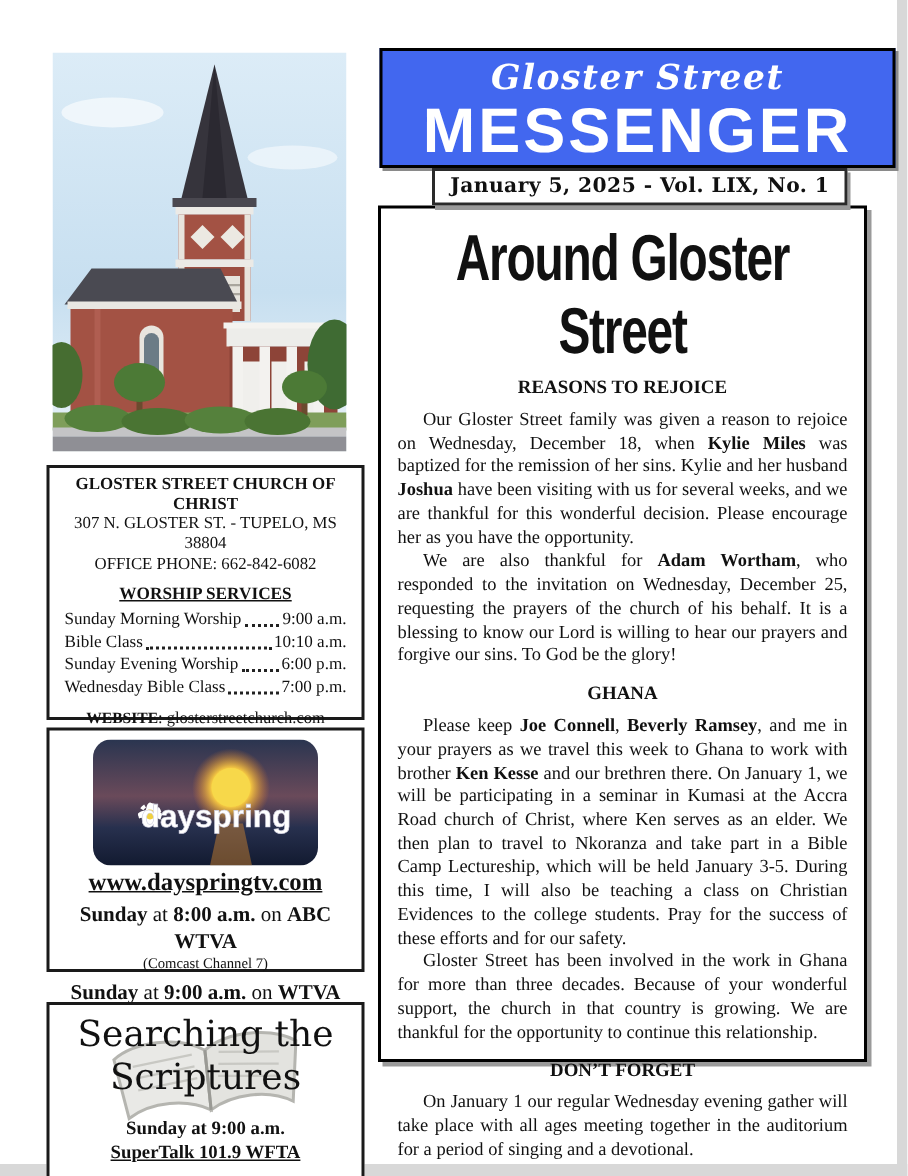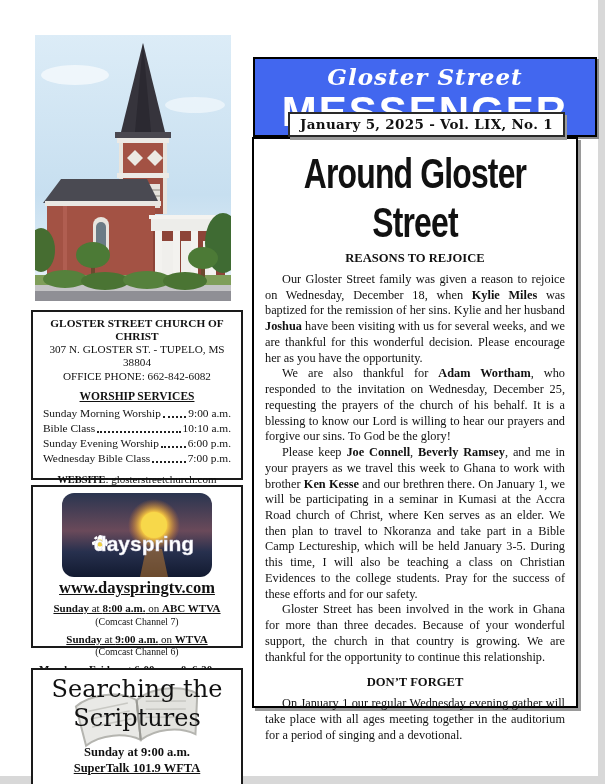--- a/index.html
+++ b/index.html
@@ -21,35 +21,35 @@
   .addr,.phone{font-size:11.2px;line-height:1.2;}
   .ws-title{font-weight:bold;text-decoration:underline;font-size:11.5px;margin-top:7px;margin-bottom:4px;text-align:center;}
   .svc-row{display:flex;align-items:flex-end;font-size:11.4px;line-height:1.3;padding:0 6px;}
   .svc-row .leader{flex:1;border-bottom:2px dotted #222;margin:0 2px 3px 2px;}
   .contact{margin-top:7px;text-align:center;font-size:11px;line-height:1.25;}
   .contact b{font-size:10.4px;}
 
   .day-box{top:485px;height:163px;padding:5px 4px;text-align:center;}
   .day-logo{width:150px;height:84px;margin:1px auto 2px;display:block;}
   .day-url{font-weight:bold;font-size:16.5px;line-height:1.1;text-decoration:underline;}
-  .day-line{font-size:11px;line-height:1.25;margin-top:3px;text-decoration:underline;}
+  .day-line{font-size:14px;line-height:1.25;margin-top:3px;}
   .day-sub{font-size:9.8px;line-height:1.2;}
   .day-grp{margin-top:5px;}
 
   .search-box{top:668px;height:127px;padding:4px 6px;text-align:center;}
   .book-svg{position:absolute;left:31px;top:8px;width:150px;height:86px;z-index:1;}
   .search-title{position:relative;z-index:2;font-family:"DejaVu Serif",serif;font-size:24px;line-height:1.12;margin-top:2px;}
   .search-time{position:relative;z-index:2;font-weight:bold;font-size:12.5px;margin-top:12px;line-height:1.3;}
   .search-station{position:relative;z-index:2;font-weight:bold;font-size:12.5px;line-height:1.3;text-decoration:underline;}
 
   
   .masthead{
     position:absolute;left:253px;top:32px;width:344px;height:80px;
     background:#4267ef;border:2px solid #000;box-sizing:border-box;
-    text-align:center;color:#fff;box-shadow:2px 2px 0 #8a8a8a;margin-top:25px;
+    text-align:center;color:#fff;box-shadow:2px 2px 0 #8a8a8a;
   }
   .mast-script{font-family:"DejaVu Serif",serif;font-style:italic;font-weight:bold;font-size:23px;line-height:1.2;margin-top:4px;letter-spacing:1px;}
   .mast-title{font-family:"Liberation Sans",sans-serif;font-weight:bold;font-size:42px;line-height:1.0;letter-spacing:2px;}
 
   .datebar{
     position:absolute;left:288px;top:112px;width:277px;height:25px;
     background:#fff;border:2px solid #2a2a2a;box-sizing:border-box;
     box-shadow:2px 3px 0 #9a9a9a;text-align:center;z-index:5;
   }
   .datebar span{font-family:"DejaVu Serif",serif;font-weight:bold;font-size:13.5px;line-height:21px;letter-spacing:0.3px;}
@@ -254,19 +254,20 @@
 
 <div class="article">
   <div class="art-title">
     <span>Around Gloster Street</span>
   </div>
 
   <div class="sec-head">REASONS TO REJOICE</div>
   <p class="para"><span>Our Gloster Street family was given a reason to rejoice on Wednesday, December 18, when </span><b>Kylie Miles</b><span> was baptized for the remission of her sins.  Kylie and her husband </span><b>Joshua</b><span> have been visiting with us for several weeks, and we are thankful for this wonderful decision.  Please encourage her as you have the opportunity.</span></p>
   <p class="para"><span>We are also thankful for </span><b>Adam Wortham</b><span>, who responded to the invitation on Wednesday, December 25, requesting the prayers of the church of his behalf.  It is a blessing to know our Lord is willing to hear our prayers and forgive our sins.  To God be the glory!</span></p>
 
+  <div class="sec-head">GHANA</div>
   <p class="para"><span>Please keep </span><b>Joe Connell</b><span>, </span><b>Beverly Ramsey</b><span>, and me in your prayers as we travel this week to Ghana to work with brother </span><b>Ken Kesse</b><span> and our brethren there.  On January 1, we will be participating in a seminar in Kumasi at the Accra Road church of Christ, where Ken serves as an elder.  We then plan to travel to Nkoranza and take part in a Bible Camp Lectureship, which will be held January 3-5.  During this time, I will also be teaching a class on Christian Evidences to the college students.  Pray for the success of these efforts and for our safety.</span></p>
   <p class="para"><span>Gloster Street has been involved in the work in Ghana for more than three decades.  Because of your wonderful support, the church in that country is growing.  We are thankful for the opportunity to continue this relationship.</span></p>
 
   <div class="sec-head">DON’T FORGET</div>
   <p class="para"><span>On January 1 our regular Wednesday evening gather will take place with all ages meeting together in the auditorium for a period of singing and a devotional.</span></p>
 
 </div>
 
 </body></html>

